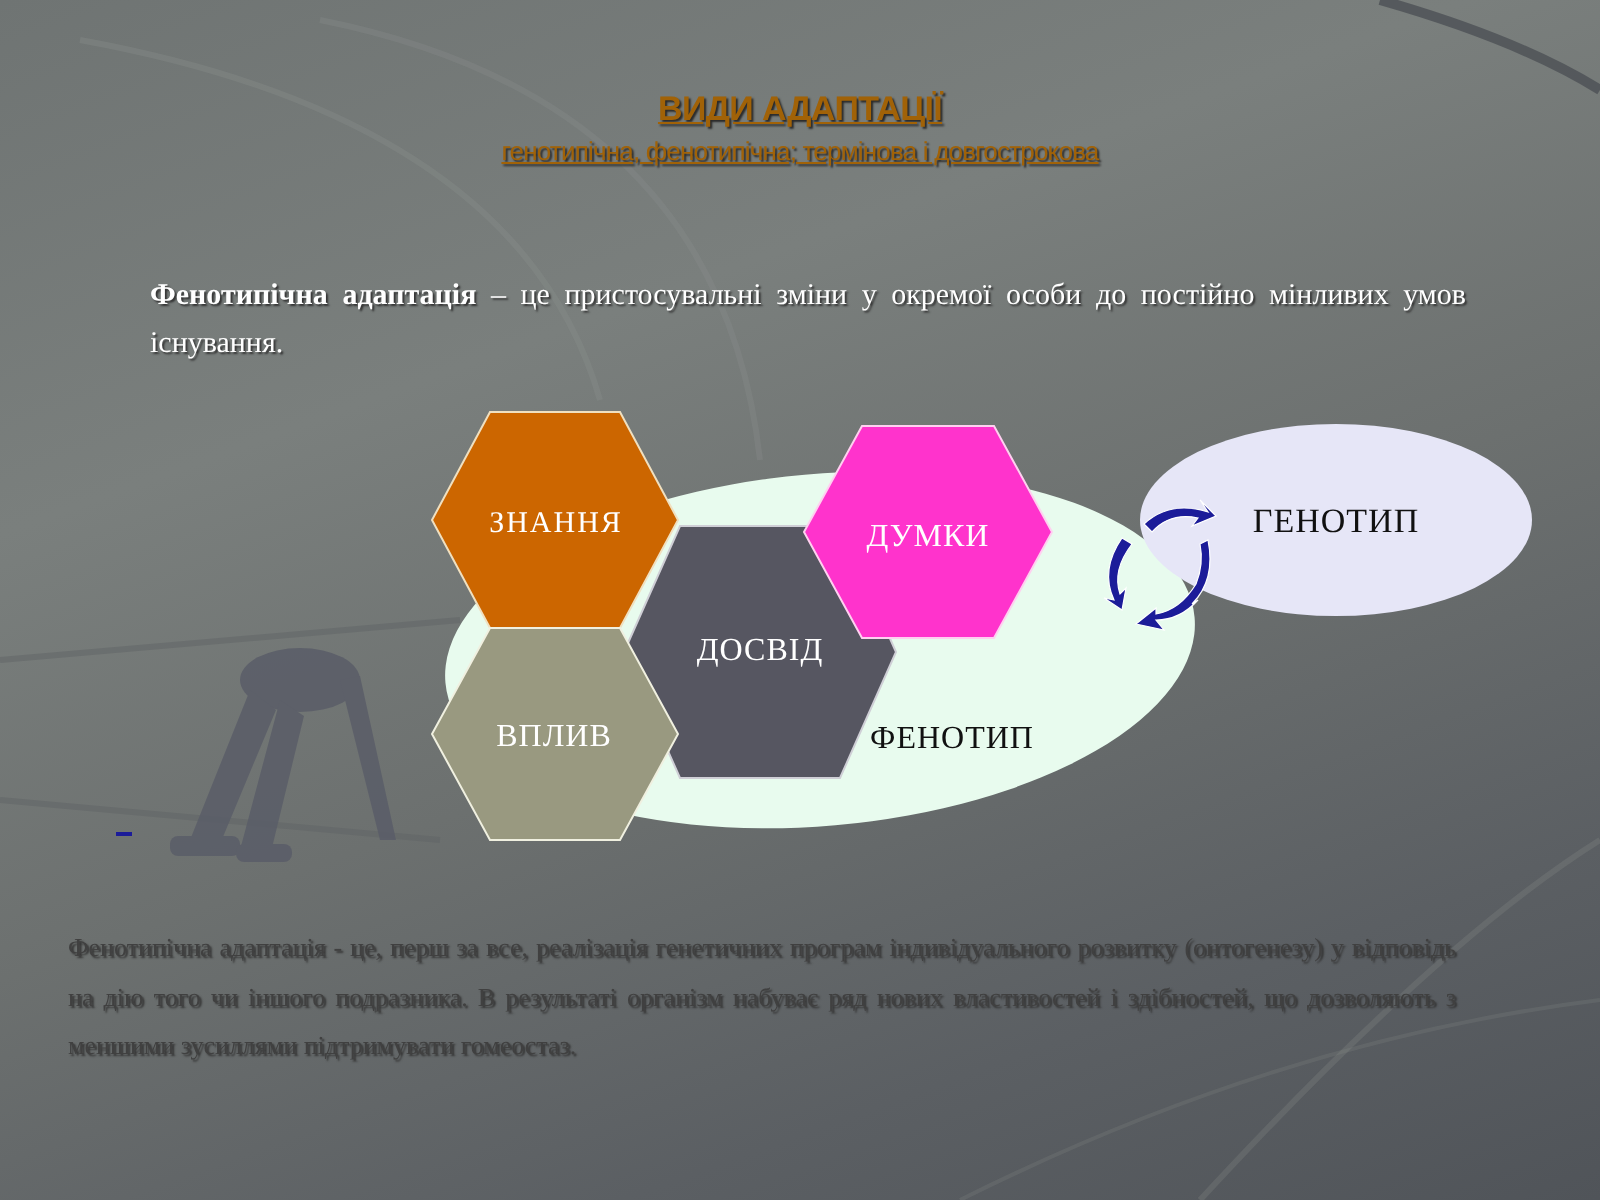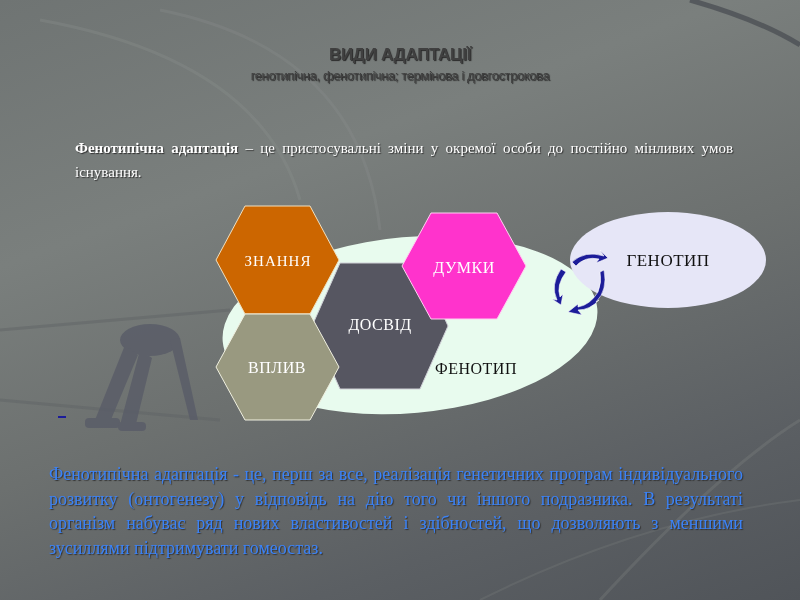--- a/index.html
+++ b/index.html
@@ -2,26 +2,26 @@
 <html><head>
 <meta charset="utf-8">
 <style>
   html, body { margin: 0; padding: 0; }
   body {
     width: 800px; height: 600px; overflow: hidden; position: relative;
     background: linear-gradient(160deg, #6f7473 0%, #7a7f7d 30%, #6c706f 55%, #5b5f63 80%, #505459 100%);
     font-family: "Liberation Serif", serif;
   }
   .bg-arcs { position: absolute; left: 0; top: 0; width: 800px; height: 600px; }
-  .title-block { position: absolute; left: 0; top: 45px; width: 800px; text-align: center; color: #404040; font-family: "Liberation Sans", sans-serif; text-shadow: 1px 1px 1px #2a2a2a; }
+  .title-block { position: absolute; left: 0; top: 45px; width: 800px; text-align: center; color: #a16207; font-family: "Liberation Sans", sans-serif; text-shadow: 1px 1px 1px #2a2a2a; text-decoration: underline; }
   .title-main { font-size: 17px; font-weight: bold; letter-spacing: -0.3px; line-height: 20px; }
   .title-sub { font-size: 13px; line-height: 22px; letter-spacing: -0.4px; }
   .def { position: absolute; left: 75px; top: 136px; width: 658px; color: #ffffff; font-size: 15px; line-height: 24px; text-align: justify; text-align-last: left; text-shadow: 1px 1px 1px #333; }
   .def b { font-weight: bold; }
-  .bottom-text { position: absolute; left: 49px; top: 462px; width: 694px; color: #3b82f6; font-size: 18px; line-height: 24.5px; text-align: justify; text-shadow: 1px 1px 1px #333; }
+  .bottom-text { position: absolute; left: 34px; top: 462px; width: 694px; color: #404040; font-size: 13px; line-height: 24.5px; text-align: justify; text-shadow: 1px 1px 1px #333; }
   .diagram { position: absolute; left: 0; top: 0; width: 800px; height: 600px; }
   .athlete { position: absolute; left: 40px; top: 310px; }
 </style>
 </head>
 <body>
 
 <svg class="bg-arcs" viewBox="0 0 800 600">
   <path d="M40 20 Q 260 60 300 200" stroke="#8a8f8d" stroke-width="3" fill="none" opacity="0.35"></path>
   <path d="M160 10 Q 360 50 380 230" stroke="#8a8f8d" stroke-width="3" fill="none" opacity="0.3"></path>
   <path d="M690 0 Q 760 20 800 45" stroke="#4c5055" stroke-width="5" fill="none" opacity="0.8"></path>

